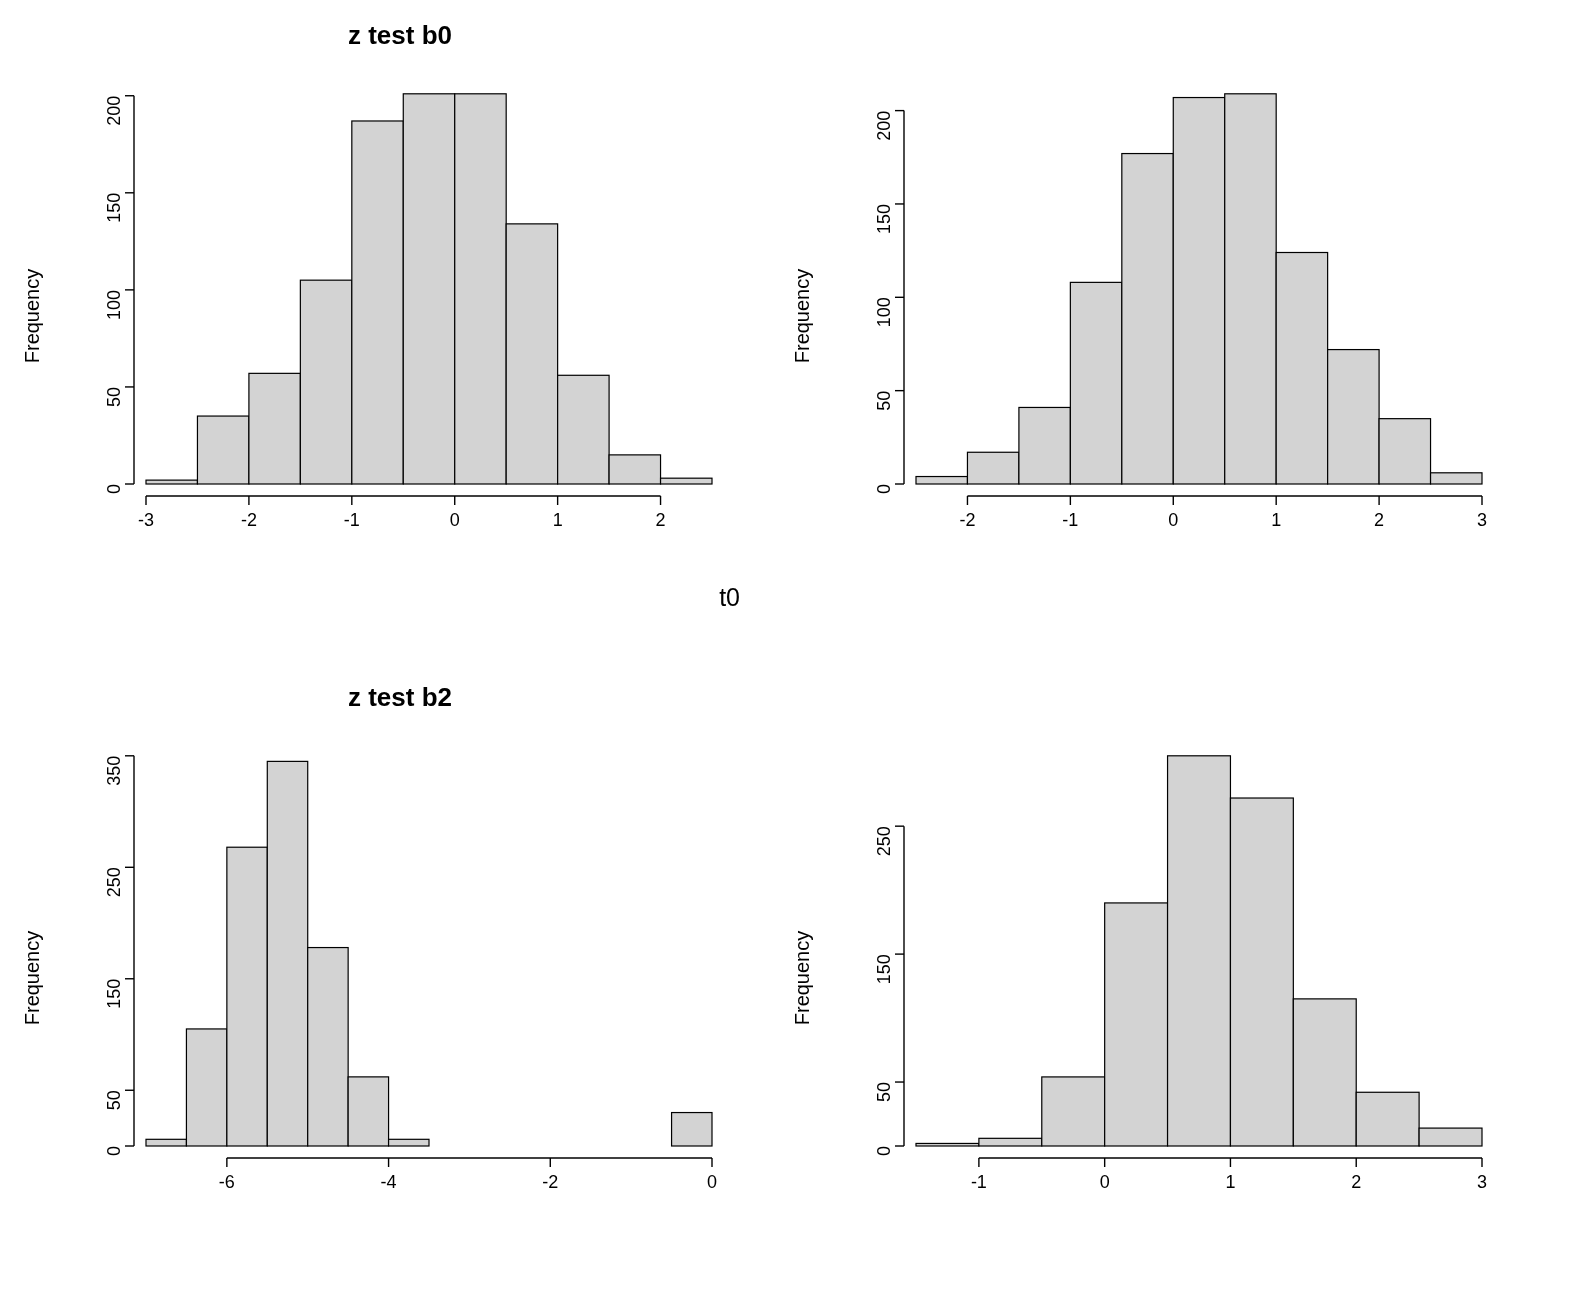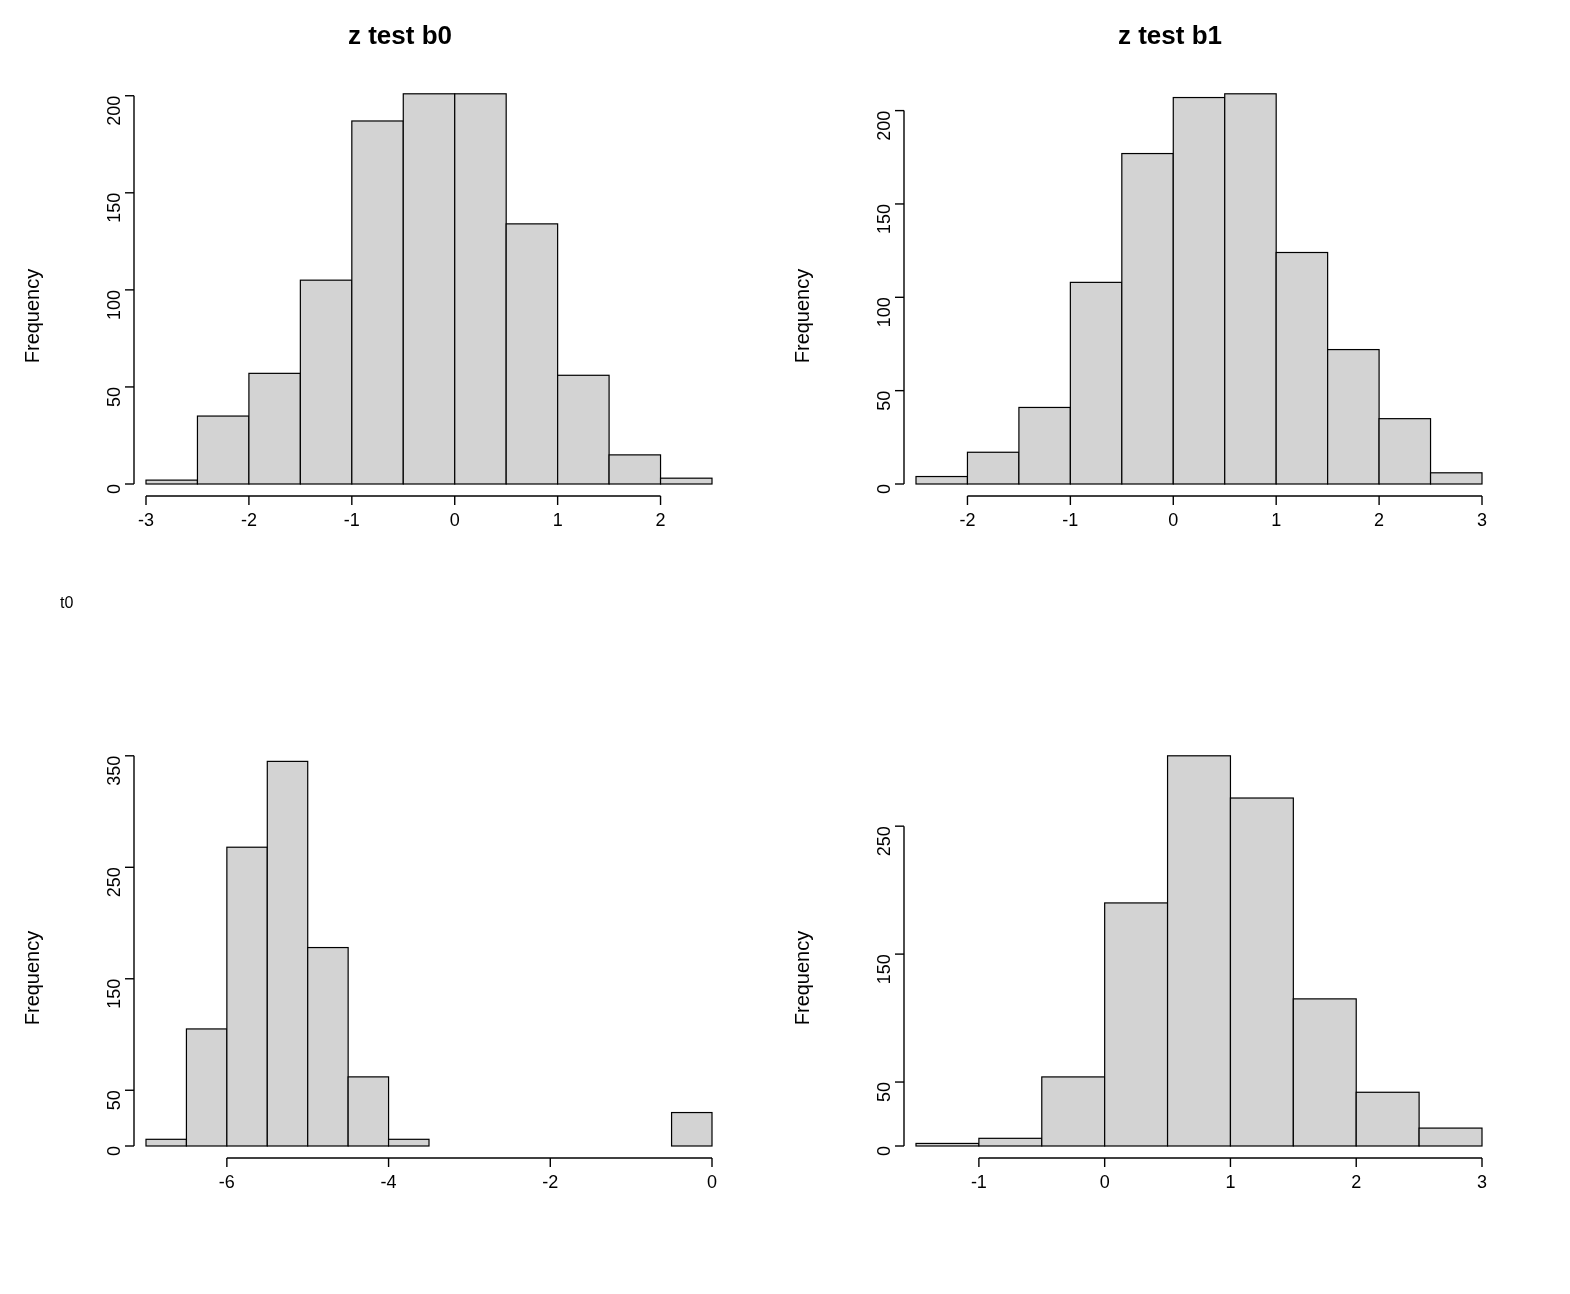--- a/index.html
+++ b/index.html
@@ -44,22 +44,22 @@
     top: 50%;
     transform: translate(-50%, -50%) rotate(-90deg);
     transform-origin: center center;
     font-size: 20px;
     color: #000;
   }
   .xlab {
     position: absolute;
     left: 0; right: 0;
     bottom: 0;
-    text-align: left;
-    font-size: 16px;
+    text-align: right;
+    font-size: 25px;
     color: #000;
   }
   .plot {
     position: absolute;
     left: 72px;
     right: 20px;
     top: 60px;
     bottom: 78px;
   }
   svg {
@@ -135,21 +135,20 @@
             <text class="tick-label-y" transform="translate(-12,209.87259779533704) rotate(-90)" text-anchor="middle">100</text>
             <line class="tick-line" x1="2" y1="112.80889669300558" x2="-7" y2="112.80889669300558"></line>
             <text class="tick-label-y" transform="translate(-12,112.80889669300558) rotate(-90)" text-anchor="middle">150</text>
             <line class="tick-line" x1="2" y1="15.745195590674086" x2="-7" y2="15.745195590674086"></line>
             <text class="tick-label-y" transform="translate(-12,15.745195590674086) rotate(-90)" text-anchor="middle">200</text>
           </svg></div>
       <div class="xlab">t0</div>
     </div>
 
     <div class="panel">
-      <div class="title">z test b1</div>
       <div class="ylab">Frequency</div>
       <div class="plot"><svg>
             <rect class="bar" x="14.00" y="396.53" width="51.45" height="7.47"></rect>
             <rect class="bar" x="65.45" y="372.26" width="51.45" height="31.74"></rect>
             <rect class="bar" x="116.91" y="327.45" width="51.45" height="76.55"></rect>
             <rect class="bar" x="168.36" y="202.37" width="51.45" height="201.63"></rect>
             <rect class="bar" x="219.82" y="73.55" width="51.45" height="330.45"></rect>
             <rect class="bar" x="271.27" y="17.54" width="51.45" height="386.46"></rect>
             <rect class="bar" x="322.73" y="13.80" width="51.45" height="390.20"></rect>
             <rect class="bar" x="374.18" y="172.50" width="51.45" height="231.50"></rect>
@@ -177,20 +176,21 @@
             <line class="tick-line" x1="2" y1="217.30331175532413" x2="-7" y2="217.30331175532413"></line>
             <text class="tick-label-y" transform="translate(-12,217.30331175532413) rotate(-90)" text-anchor="middle">100</text>
             <line class="tick-line" x1="2" y1="123.95496763298621" x2="-7" y2="123.95496763298621"></line>
             <text class="tick-label-y" transform="translate(-12,123.95496763298621) rotate(-90)" text-anchor="middle">150</text>
             <line class="tick-line" x1="2" y1="30.606623510648262" x2="-7" y2="30.606623510648262"></line>
             <text class="tick-label-y" transform="translate(-12,30.606623510648262) rotate(-90)" text-anchor="middle">200</text>
           </svg></div>
     </div>
 
     <div class="panel">
+      <div class="title">z test b2</div>
       <div class="ylab">Frequency</div>
       <div class="plot"><svg>
             <rect class="bar" x="14.00" y="397.31" width="40.43" height="6.69"></rect>
             <rect class="bar" x="54.43" y="286.94" width="40.43" height="117.06"></rect>
             <rect class="bar" x="94.86" y="105.22" width="40.43" height="298.78"></rect>
             <rect class="bar" x="135.29" y="19.38" width="40.43" height="384.62"></rect>
             <rect class="bar" x="175.71" y="205.56" width="40.43" height="198.44"></rect>
             <rect class="bar" x="216.14" y="334.88" width="40.43" height="69.12"></rect>
             <rect class="bar" x="256.57" y="397.31" width="40.43" height="6.69"></rect>
             <rect class="bar" x="539.57" y="370.55" width="40.43" height="33.45"></rect>

